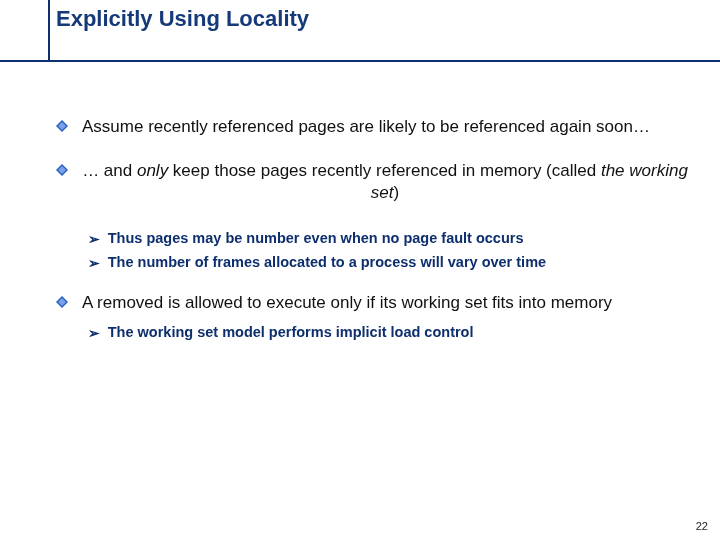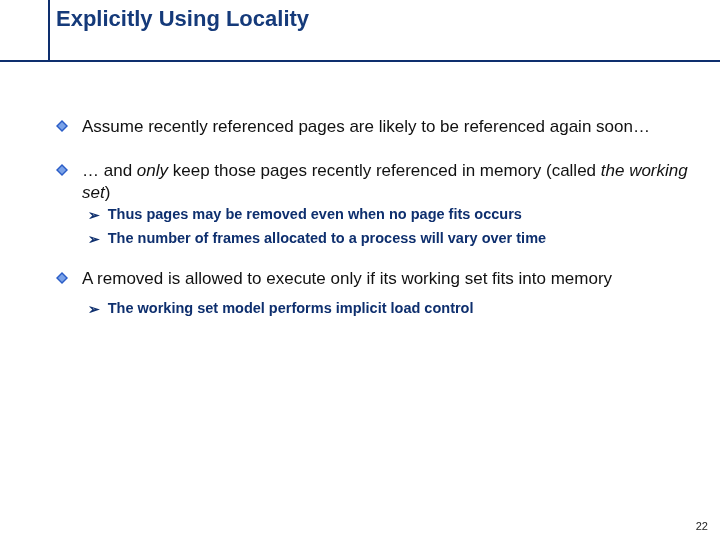--- a/index.html
+++ b/index.html
@@ -4,21 +4,21 @@
 <style>
   * { margin: 0; padding: 0; box-sizing: border-box; }
   html, body { width: 720px; height: 540px; font-family: Arial, Helvetica, sans-serif; background: #fff; }
   .slide { position: relative; width: 720px; height: 540px; background: #fff; }
   .header { position: relative; padding: 6px 16px 0 56px; }
   .title { color: #153a7a; font-weight: bold; font-size: 22px; line-height: 1.2; }
   .subtitle { color: #1a1a1a; font-weight: bold; font-size: 16px; margin-top: 2px; }
   .rule-h { position: absolute; left: 0; right: 0; top: 60px; height: 2px; background: #0e2f6e; }
   .rule-v-long { position: absolute; left: 48px; top: 0; width: 2px; height: 60px; background: #0e2f6e; }
   .body { position: absolute; left: 56px; right: 32px; top: 116px; }
-  .b1 { display: flex; align-items: flex-start; margin-bottom: 22px; }
+  .b1 { display: flex; align-items: flex-start; margin-bottom: 22px; text-align: center; }
   .b1 .icon { flex: 0 0 auto; margin-top: 4px; margin-right: 14px; }
   .b1 .text { color: #111; font-size: 17px; line-height: 1.3; }
   .b2 { display: flex; align-items: flex-start; margin-left: 32px; margin-bottom: 4px; }
   .b2 .icon { flex: 0 0 auto; margin-top: 2px; margin-right: 8px; color: #0e2f6e; font-weight: bold; font-size: 14px; }
   .b2 .text { color: #0e2f6e; font-weight: bold; font-size: 14.5px; line-height: 1.35; }
   .grp { margin-bottom: 20px; }
   .em { font-style: italic; }
   .pagenum { position: absolute; right: 12px; bottom: 8px; font-size: 11px; color: #222; }
   svg.diamond { width: 12px; height: 12px; display: block; }
 </style>
@@ -41,32 +41,32 @@
       <span class="icon">
         <svg class="diamond" viewBox="0 0 12 12">
             <polygon points="6,0 12,6 6,12 0,6" fill="#2a5dc7"></polygon>
             <polygon points="6,2 10,6 6,10 2,6" fill="#7aa2e8"></polygon>
           </svg>
       </span>
       <span class="text">Assume recently referenced pages are likely to be referenced again soon…</span>
     </div>
 
     <div class="grp">
-      <div class="b1" style="margin-bottom:1px;">
+      <div class="b1" style="margin-bottom:25px;">
         <span class="icon">
           <svg class="diamond" viewBox="0 0 12 12">
               <polygon points="6,0 12,6 6,12 0,6" fill="#2a5dc7"></polygon>
               <polygon points="6,2 10,6 6,10 2,6" fill="#7aa2e8"></polygon>
             </svg>
         </span>
         <span class="text"><span>… and </span><span class="em">only</span><span> keep those pages recently referenced in memory (called </span><span class="em">the working set</span><span>)</span></span>
       </div>
       <div class="b2">
         <span class="icon">➢</span>
-        <span class="text">Thus pages may be removed even when no page fits occurs</span>
+        <span class="text">Thus pages may be number even when no page fault occurs</span>
       </div>
       <div class="b2">
         <span class="icon">➢</span>
         <span class="text">The number of frames allocated to a process will vary over time</span>
       </div>
     </div>
 
     <div class="grp">
       <div class="b1" style="margin-bottom:8px;">
         <span class="icon">

